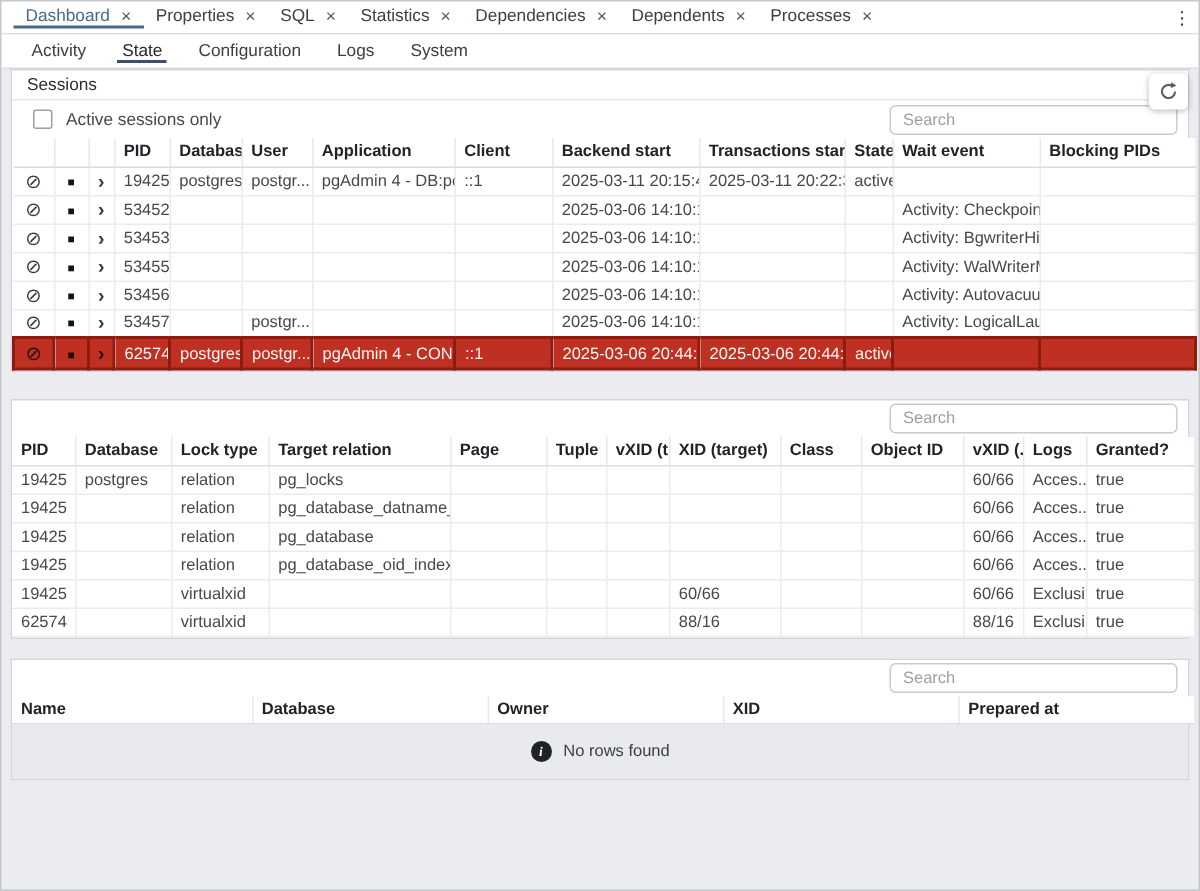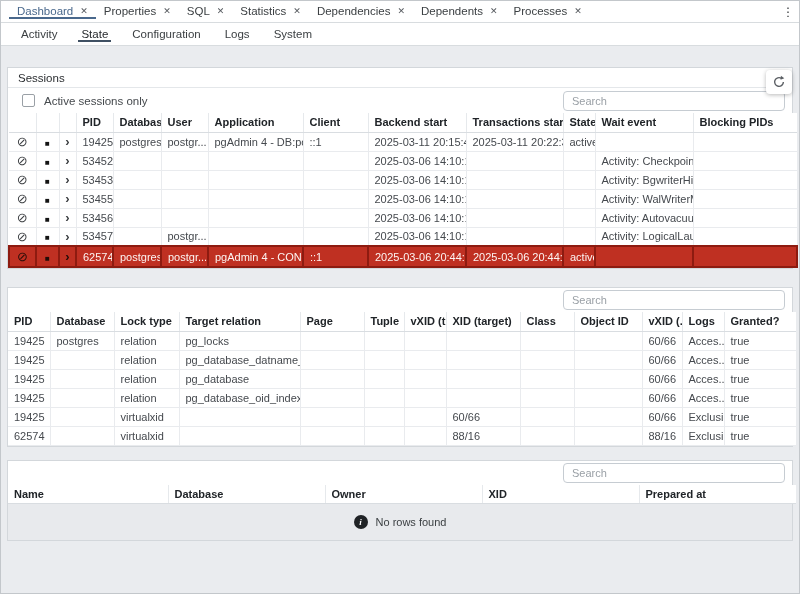--- a/index.html
+++ b/index.html
@@ -19,30 +19,30 @@
   .stab { display:flex; align-items:center; padding:0 3px; margin:0 9px; font-size:11.5px; color:#3c4043;
           border-bottom:2px solid transparent; margin-bottom:-1px; }
   .stab.active { border-bottom-color:#3f5063; color:#26292c; }
   .kebab { margin-left:auto; margin-right:5px; display:flex; align-items:center; font-size:12px; color:#303336; }
   
   .content { position:relative; padding:0 6px; }
   .refresh-btn { position:absolute; top:3px; right:7px; width:26px; height:24px; background:#fff;
                  border:0; border-radius:4px; box-shadow:0 1px 4px rgba(0,0,0,.28); display:flex;
                  align-items:center; justify-content:center; z-index:5; }
   .card { background:#fff; border:1px solid #d3d7db; }
-  .card-sessions { margin-top:21px; }
+  .card-sessions { }
   .card-locks { margin-top:18px; }
   .card-prepared { margin-top:13px; }
   .card-title { height:20px; line-height:20px; padding:0 10px; font-size:11.5px; color:#2b2e31;
                 border-bottom:1px solid #e4e7ea; }
   .toolbar { display:flex; align-items:center; height:25px; padding:0 7px 0 14px; }
   .toolbar.no-check { height:24px; justify-content:flex-end; }
   .check-wrap { display:flex; align-items:center; gap:9px; font-size:11.5px; color:#45494d; }
   .checkbox { width:13px; height:13px; border:1px solid #9aa0a6; border-radius:2px; background:#fff; }
-  .search-input { margin-left:auto; width:222px; height:20px; border:1px solid #c6ccd2; border-radius:4px;
+  .search-input { margin-left:auto; width:192px; height:20px; border:1px solid #c6ccd2; border-radius:4px;
                   padding:0 8px; font-size:11px; color:#333; font-family:"Liberation Sans",sans-serif; }
   .toolbar.no-check .search-input { margin-left:0; }
   .search-input::placeholder { color:#9aa0a6; }
   
   table { border-collapse:collapse; table-layout:fixed; width:100%; }
   th { height:19px; padding:0 6px; text-align:left; font-weight:bold; font-size:11px; color:#202428;
        background:#fff; border-right:1px solid #e6e9ec; border-bottom:1px solid #d9dde1;
        white-space:nowrap; overflow:hidden; }
   th:last-child { border-right:none; }
   td { height:19px; padding:0 6px; font-size:11px; color:#45494e; background:#fff;

